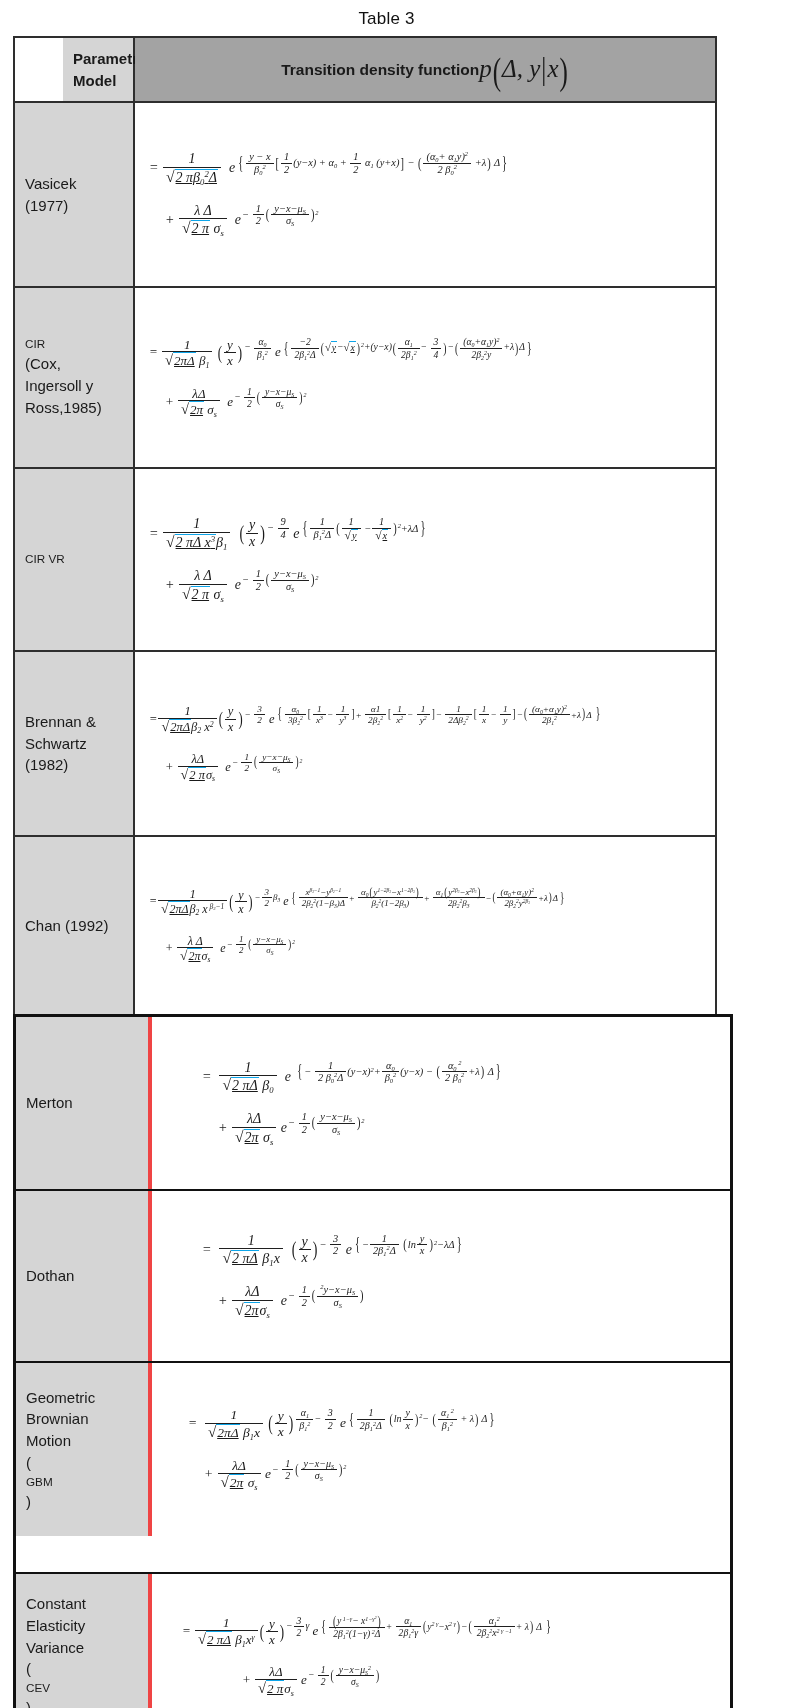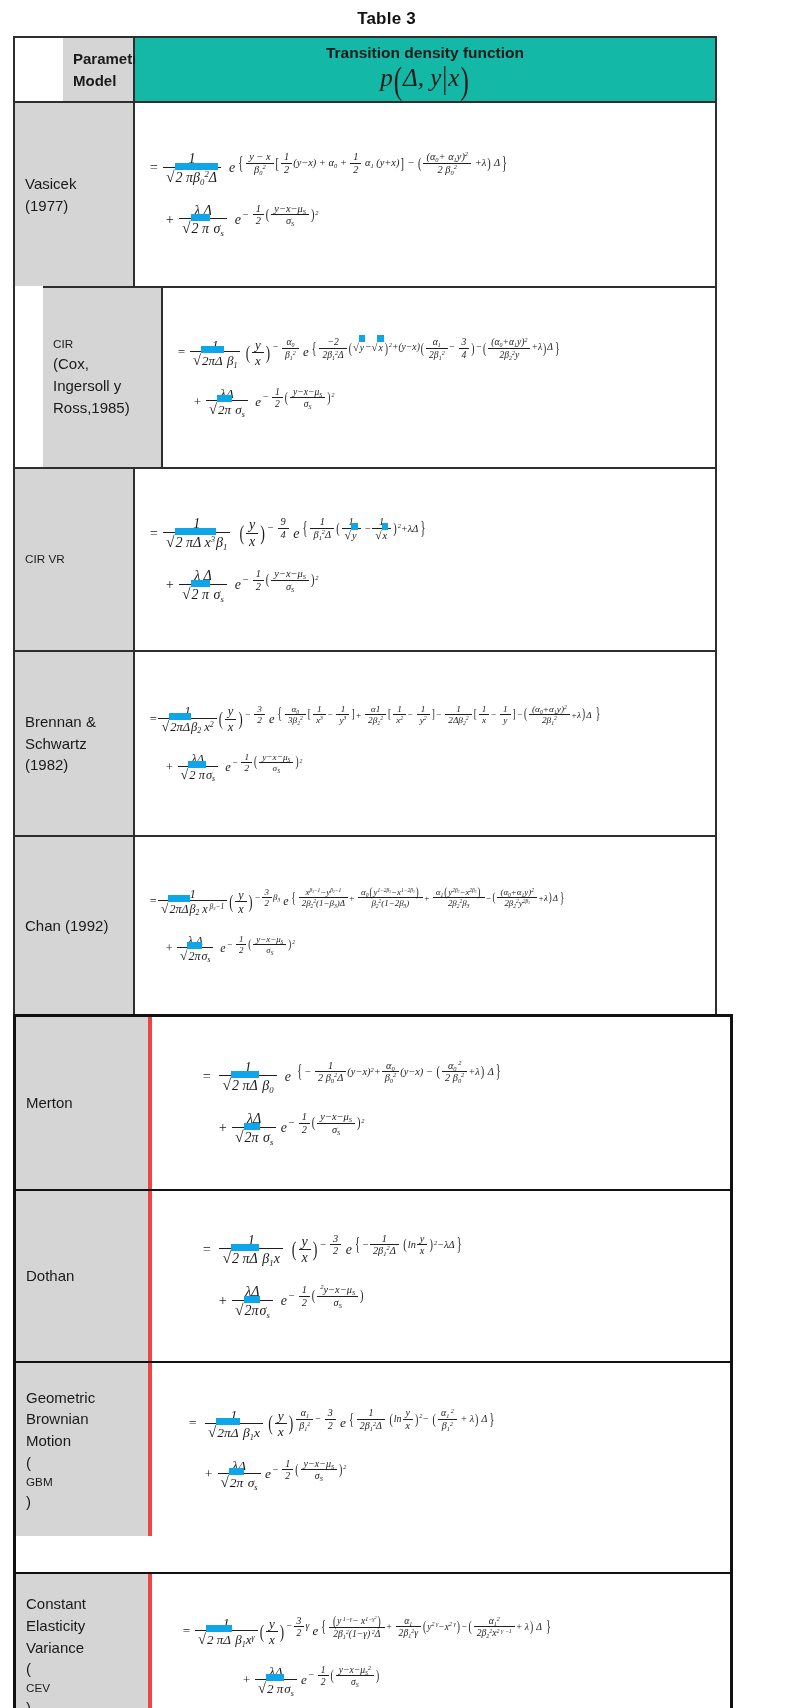--- a/index.html
+++ b/index.html
@@ -1,46 +1,46 @@
 <!DOCTYPE html>
 <html><head>
 <meta charset="utf-8">
 <style>
   html,body{margin:0;padding:0;background:#fff;}
   body{width:785px;font-family:"Liberation Sans",sans-serif;color:#1a1a1a;}
-  .page-title{ text-align:center;font-size:17px;font-weight:700;color:#111;padding:9px 12px 7px 0;letter-spacing:0.2px;}
+  .page-title{ text-align:center;font-size:17px;font-weight:400;color:#111;padding:9px 12px 7px 0;letter-spacing:0.2px;}
 
   
   .tbl{margin-left:13px;box-sizing:border-box;}
   .tbl1{width:704px;border:2px solid #2e2e2e;border-bottom:none;}
   .tbl2{width:720px;border:3px solid #111;}
   .row{display:grid;}
   .tbl1 .row{grid-template-columns:120px 1fr;}
   .tbl2 .row{grid-template-columns:136px 1fr;}
   .tbl1 .row + .row{border-top:2px solid #2e2e2e;}
   .tbl2 .row + .row{border-top:2px solid #111;}
   .mcell{background:#d5d5d5;padding:8px 6px 8px 10px;font-size:15px;line-height:1.45;display:flex;flex-direction:column;justify-content:center;}
   .tbl1 .mcell{border-right:2px solid #2e2e2e;}
   .tbl2 .mcell{border-right:4px solid #ef4444;}
   .fcell{background:#fff;padding:6px 4px 6px 14px;font-family:"Liberation Serif",serif;font-style:italic;display:flex;flex-direction:column;justify-content:center;overflow:hidden;}
   .hdr .mcell{justify-content:center;font-weight:bold;margin-left:48px;}
-  .hdr .hcell{background:#14b8a6;display:flex;flex-direction:column;justify-content:center;align-items:center;text-align:center;padding:6px 4px;}
+  .hdr .hcell{background:#a3a3a3;display:flex;flex-direction:row;justify-content:center;align-items:center;text-align:center;padding:6px 4px;}
   .hdr-title{font-weight:bold;font-size:15.5px;}
   .hdr-formula{font-family:"Liberation Serif",serif;font-style:italic;font-size:25px;margin-top:2px;}
   .sc{font-size:0.78em;}
 
   
   .fl{white-space:nowrap;line-height:1.05;margin:9px 0;}
   .fl2{margin-left:16px;}
   .fr{display:inline-block;vertical-align:middle;text-align:center;margin:0 1px;}
   .fr .nu{display:block;padding:0 3px;}
   .fr .de{display:block;border-top:1px solid #1f1f1f;padding:1px 3px 0 3px;}
   .sq{display:inline-block;white-space:nowrap;}
   .sq::before{content:"\221A";font-style:normal;font-size:1.12em;}
-  .sq .rd{border-top:7px solid #0ea5e9;padding:0 1px;}
+  .sq .rd{border-top:1px solid #0ea5e9;padding:0 1px;text-decoration:underline;}
   sub{font-size:0.62em;vertical-align:-0.32em;line-height:0;}
   sup{font-size:0.62em;vertical-align:0.55em;line-height:0;}
   .ex{display:inline-block;vertical-align:0.55em;font-size:0.74em;margin-left:1px;}
   .p,.g,.k,.vb{font-style:normal;}
   .p{display:inline-block;transform:scaleY(1.5);margin:0 1px;vertical-align:middle;font-weight:300;}
   .g{display:inline-block;transform:scaleY(1.75);margin:0 2px;vertical-align:middle;font-weight:300;}
   .k{display:inline-block;transform:scaleY(1.45);margin:0 1px;vertical-align:middle;font-weight:300;}
   .vb{display:inline-block;transform:scaleY(1.3);padding:0 1px;}
 </style>
 </head>
@@ -58,21 +58,21 @@
   </div>
 
   <div class="row" style="min-height:183px;">
     <div class="mcell">Vasicek<br>(1977)</div>
     <div class="fcell" style="font-size:14px;">
       <div class="fl">= <span class="fr"><span class="nu">1</span><span class="de"><span class="sq"><span class="rd">2 πβ<sub>0</sub><sup>2</sup>Δ</span></span></span></span>&nbsp; e<span class="ex"><span class="g">{</span><span class="fr"><span class="nu">y − x</span><span class="de">β<sub>0</sub><sup>2</sup></span></span><span class="k">[</span><span class="fr"><span class="nu">1</span><span class="de">2</span></span>(y−x) + α<sub>0</sub> + <span class="fr"><span class="nu">1</span><span class="de">2</span></span> α<sub>1</sub> (y+x)<span class="k">]</span> − <span class="p">(</span><span class="fr"><span class="nu">(α<sub>0</sub>+ α<sub>1</sub>y)<sup>2</sup></span><span class="de">2 β<sub>0</sub><sup>2</sup></span></span> +λ<span class="p">)</span> Δ<span class="g">}</span></span></div>
       <div class="fl fl2">+ <span class="fr"><span class="nu">λ Δ</span><span class="de"><span class="sq"><span class="rd">2 π</span></span> σ<sub>s</sub></span></span>&nbsp; e<span class="ex"> − <span class="fr"><span class="nu">1</span><span class="de">2</span></span><span class="p">(</span><span class="fr"><span class="nu">y−x−μ<sub>S</sub></span><span class="de">σ<sub>S</sub></span></span><span class="p">)</span><sup>2</sup></span></div>
     </div>
   </div>
 
-  <div class="row" style="min-height:179px;margin-left:28px;">
+  <div class="row" style="min-height:179px;">
     <div class="mcell"><span class="sc">CIR</span> (Cox,<br>Ingersoll y<br>Ross,1985)</div>
     <div class="fcell" style="font-size:13px;">
       <div class="fl">= <span class="fr"><span class="nu">1</span><span class="de"><span class="sq"><span class="rd">2πΔ</span></span> β<sub>1</sub></span></span> <span class="p">(</span><span class="fr"><span class="nu">y</span><span class="de">x</span></span><span class="p">)</span><span class="ex">− <span class="fr"><span class="nu">α<sub>0</sub></span><span class="de">β<sub>1</sub><sup>2</sup></span></span></span> e<span class="ex"><span class="g">{</span><span class="fr"><span class="nu">−2</span><span class="de">2β<sub>1</sub><sup>2</sup>Δ</span></span><span class="p">(</span><span class="sq"><span class="rd">y</span></span>−<span class="sq"><span class="rd">x</span></span><span class="p">)</span><sup>2</sup>+(y−x)<span class="p">(</span><span class="fr"><span class="nu">α<sub>1</sub></span><span class="de">2β<sub>1</sub><sup>2</sup></span></span>− <span class="fr"><span class="nu">3</span><span class="de">4</span></span><span class="p">)</span>−<span class="p">(</span><span class="fr"><span class="nu">(α<sub>0</sub>+α<sub>1</sub>y)<sup>2</sup></span><span class="de">2β<sub>2</sub><sup>2</sup>y</span></span>+λ<span class="p">)</span>Δ<span class="g">}</span></span></div>
       <div class="fl fl2">+ <span class="fr"><span class="nu">λΔ</span><span class="de"><span class="sq"><span class="rd">2π</span></span> σ<sub>s</sub></span></span>&nbsp; e<span class="ex">− <span class="fr"><span class="nu">1</span><span class="de">2</span></span><span class="p">(</span><span class="fr"><span class="nu">y−x−μ<sub>S</sub></span><span class="de">σ<sub>S</sub></span></span><span class="p">)</span><sup>2</sup></span></div>
     </div>
   </div>
 
   <div class="row" style="min-height:181px;">
     <div class="mcell">
         <span class="sc">CIR VR</span>

